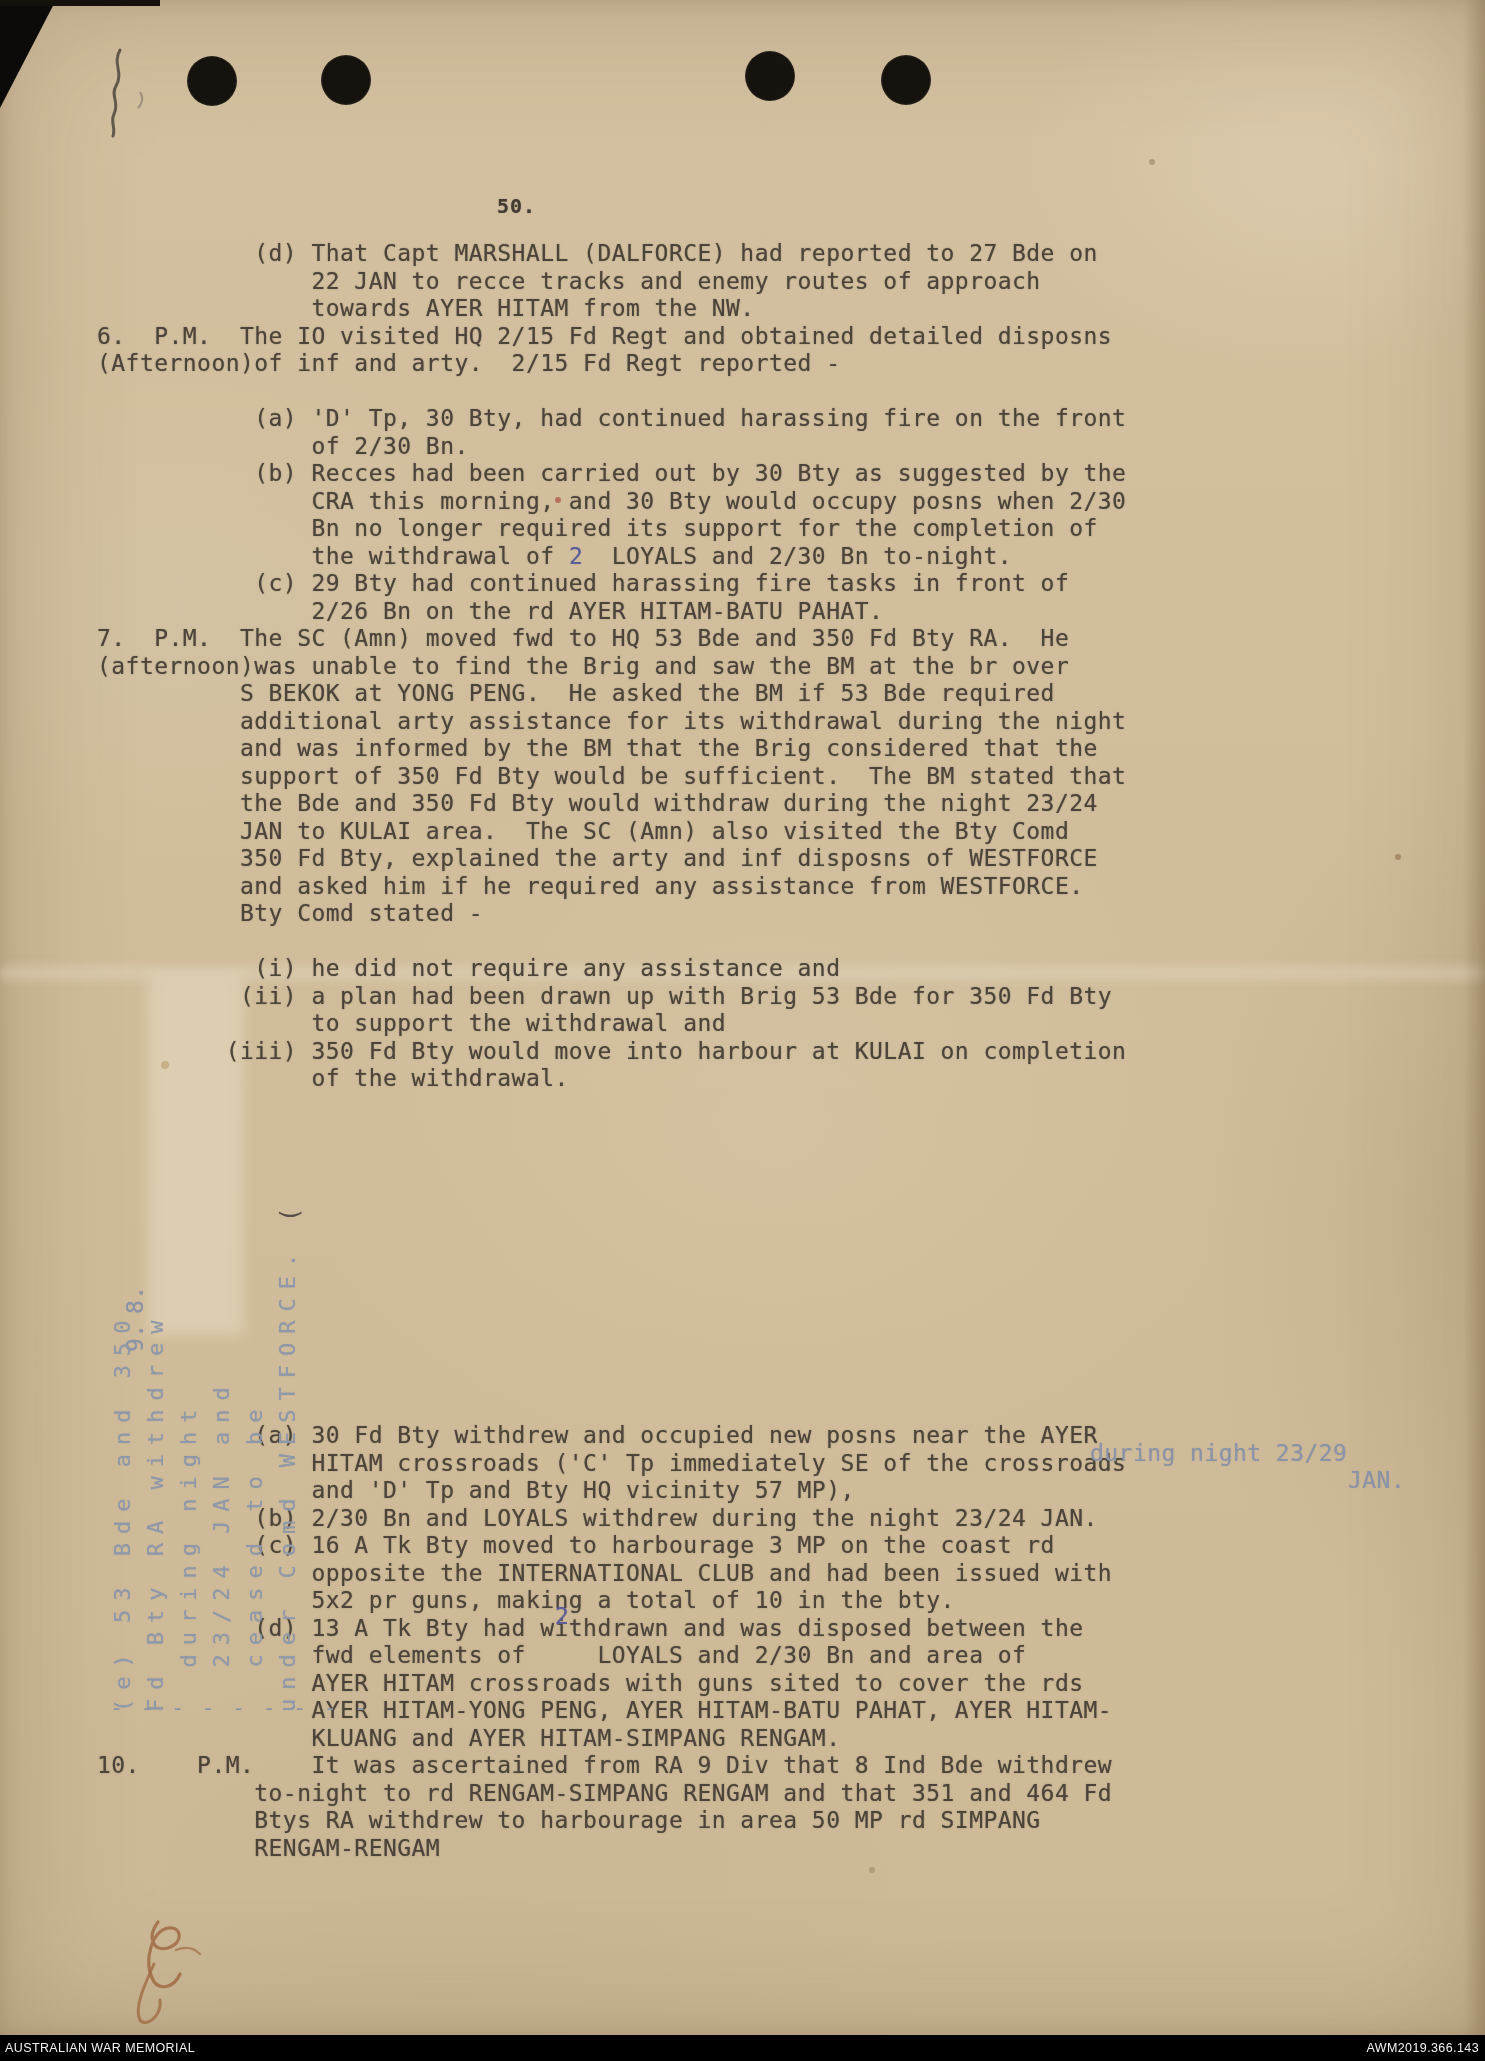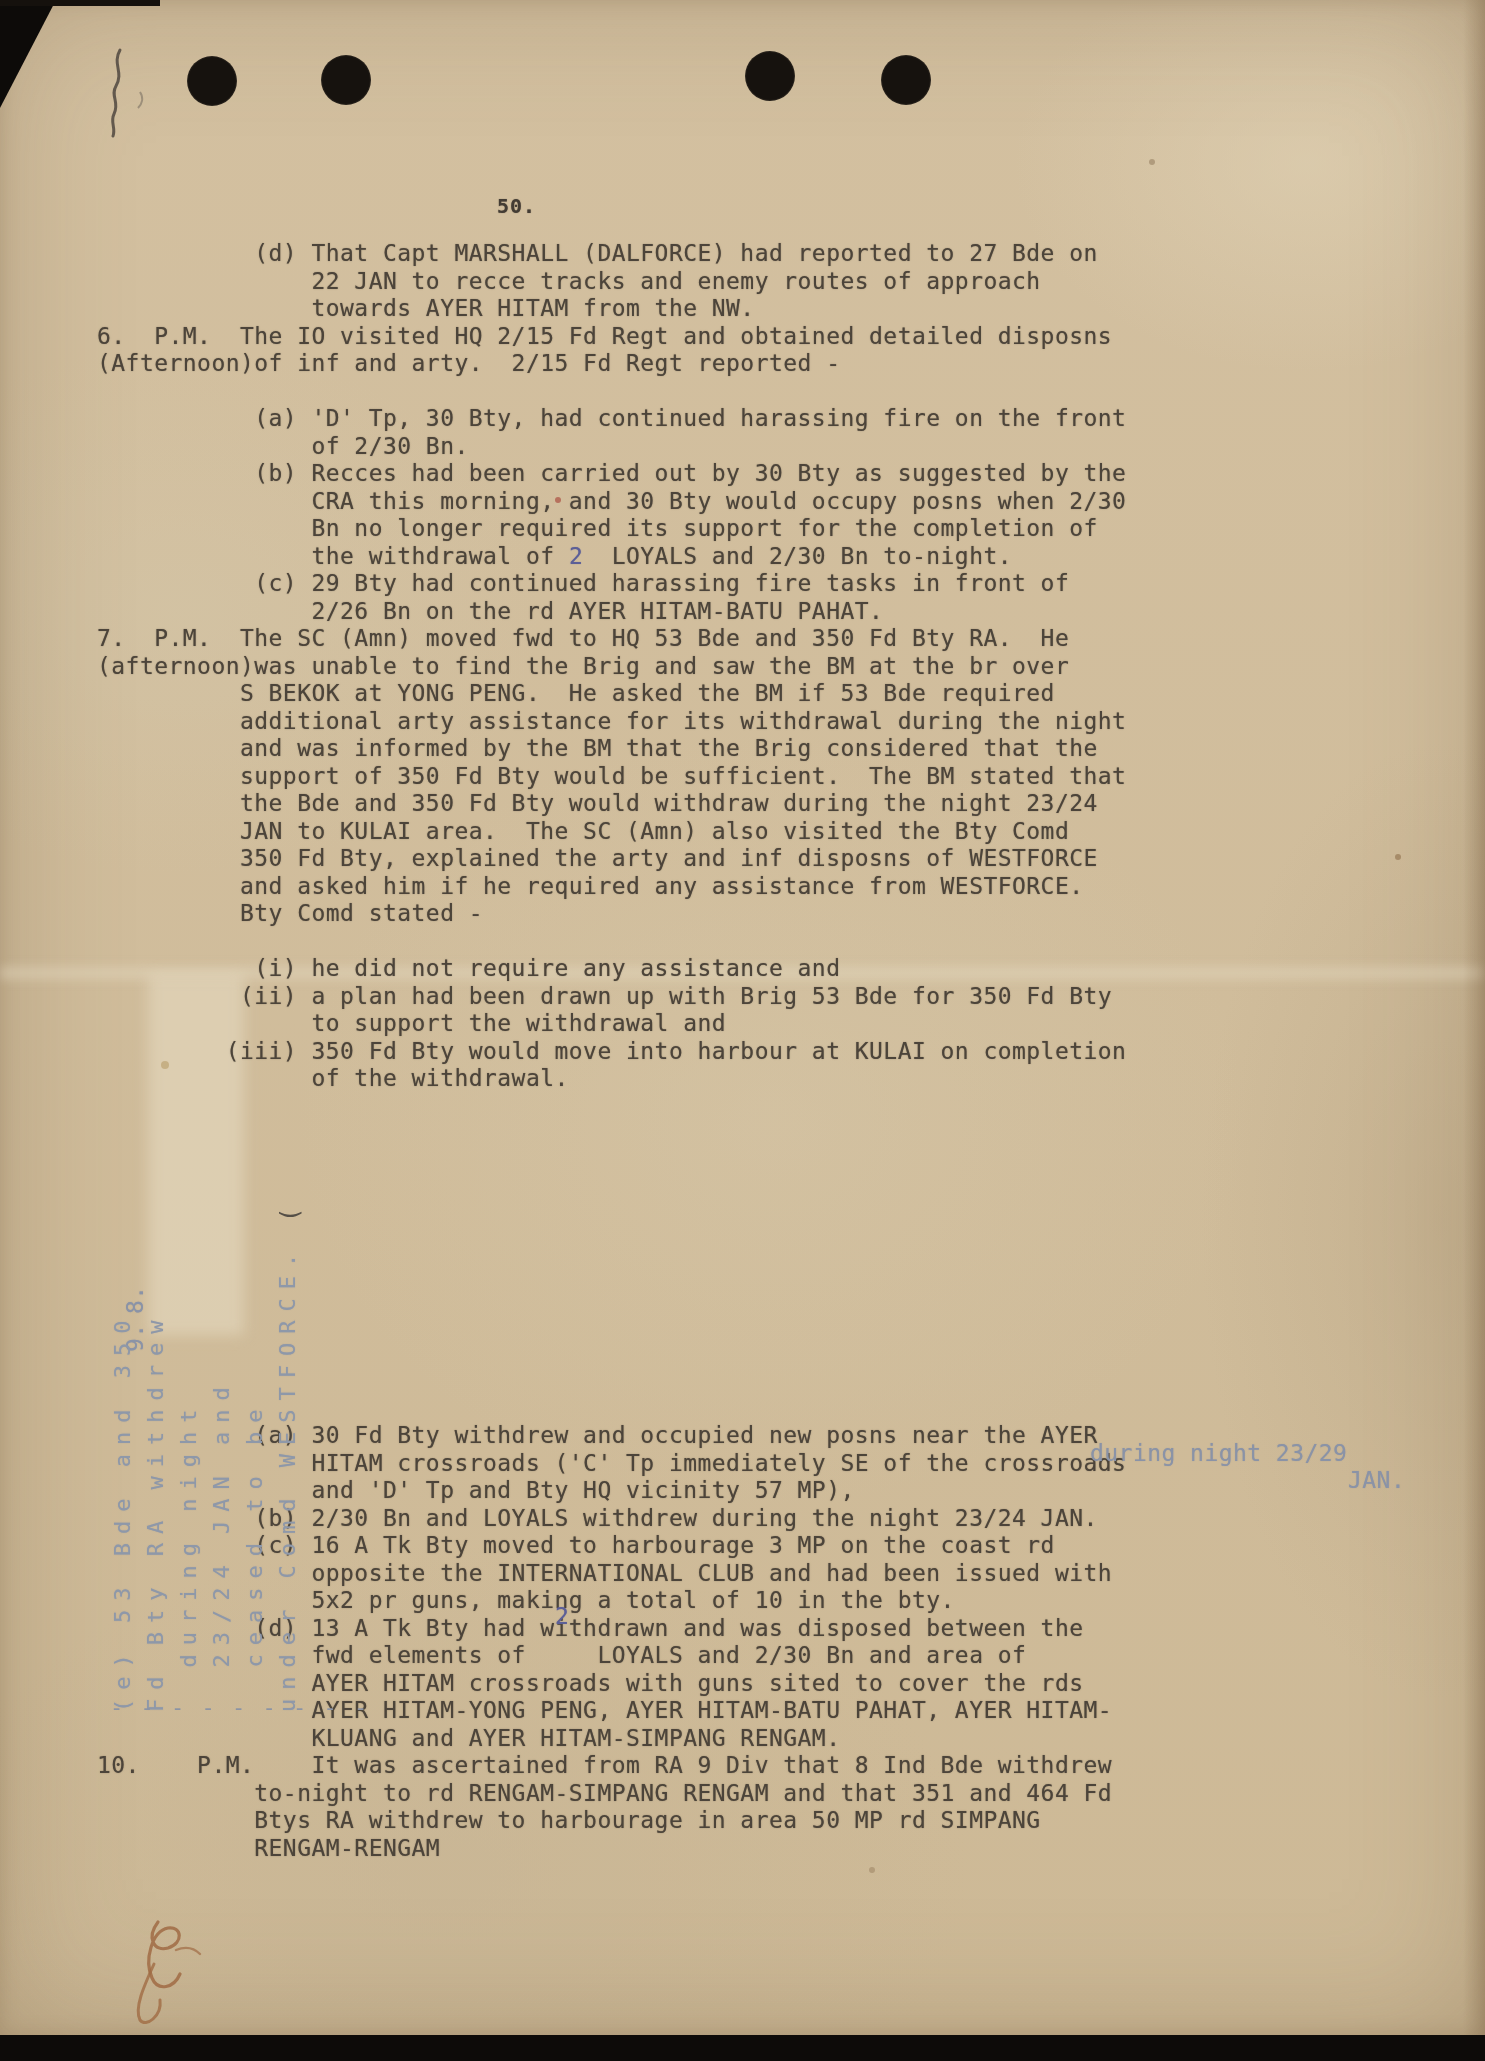--- a/index.html
+++ b/index.html
@@ -150,13 +150,17 @@
     <span class="dashes">- - - - - - - - -</span>
     <span class="stray">(</span>
 
     <svg class="sig-svg" width="150" height="125" viewBox="0 0 150 125">
       <path d="M36 16 C 24 32, 32 46, 46 42 C 62 37, 60 20, 46 22 C 30 25, 22 54, 30 72 C 36 86, 52 82, 58 68" stroke="#a06b44" stroke-width="3.2" fill="none" stroke-linecap="round" opacity="0.85"></path>
       <path d="M32 58 C 22 80, 12 102, 18 114 C 24 122, 40 110, 38 94" stroke="#a06b44" stroke-width="3" fill="none" stroke-linecap="round" opacity="0.8"></path>
       <path d="M54 44 c 10 -4, 18 -2, 24 4" stroke="#a06b44" stroke-width="2.4" fill="none" stroke-linecap="round" opacity="0.7"></path>
     </svg>
   </div>
 
+  <div class="footer">
+    <span class="fl">AUSTRALIAN WAR MEMORIAL</span>
+    <span class="fr">AWM2019.366.143</span>
+  </div>
 </div>
 
 </body></html>

